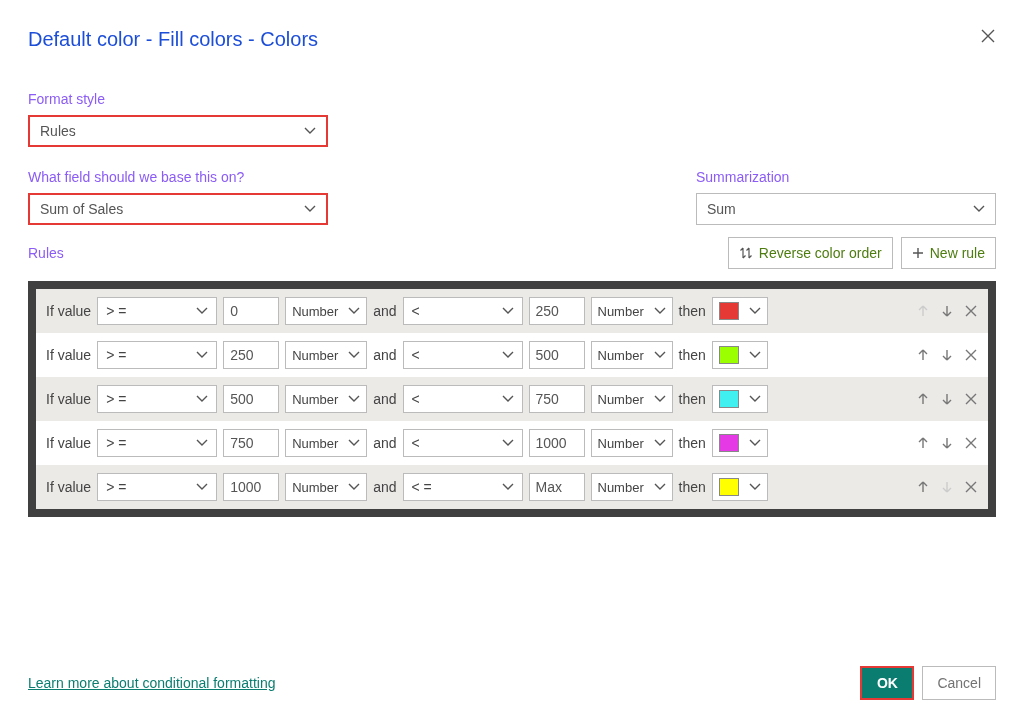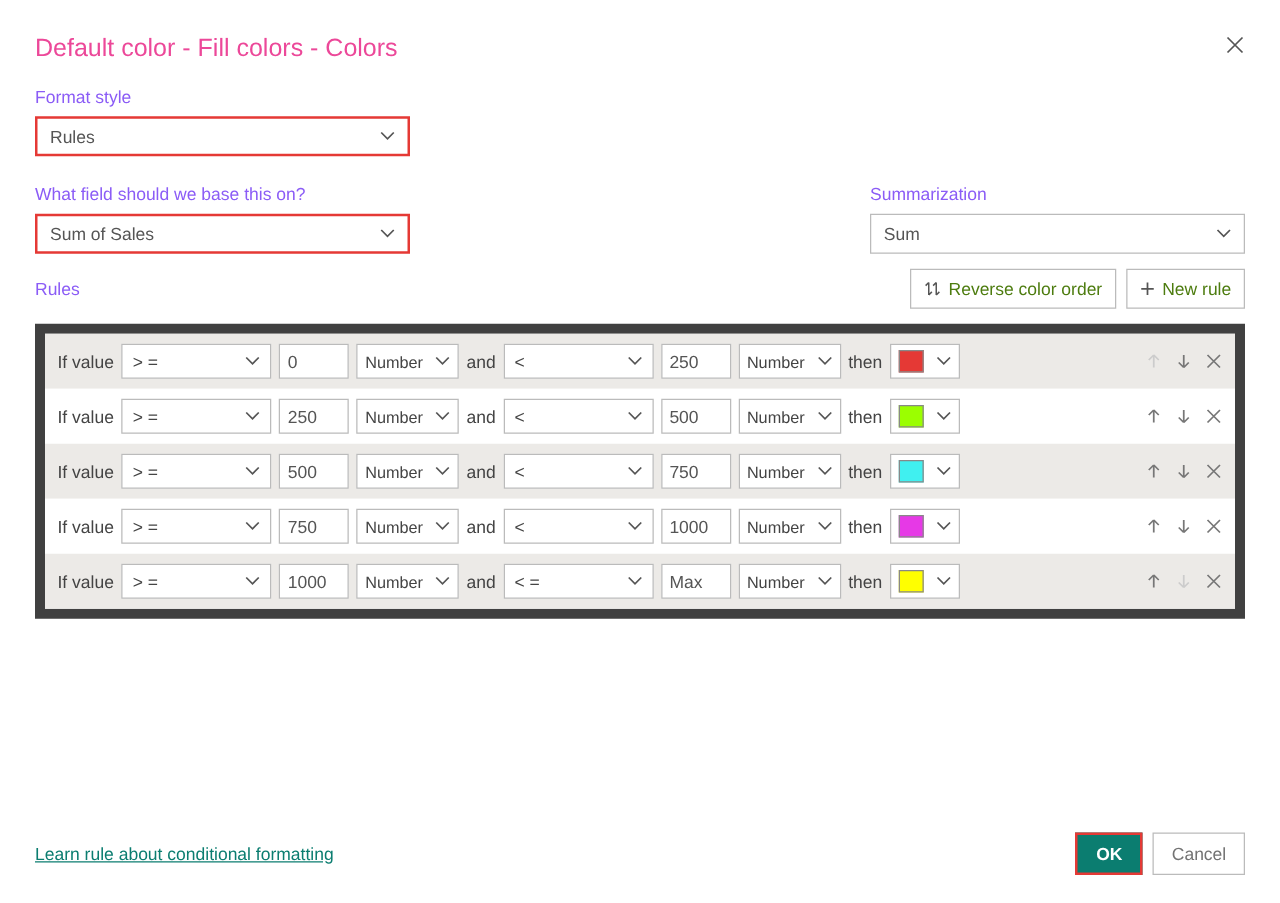--- a/index.html
+++ b/index.html
@@ -9,22 +9,22 @@
     font-family: "Segoe UI", Arial, sans-serif;
     font-size: 14px;
     color: #333;
     width: 1024px;
     height: 722px;
     position: relative;
     background: #fff;
   }
   .title {
     font-size: 20px;
-    color: #ec4899;
-    margin-bottom: 18px;
+    color: #1d4ed8;
+    margin-bottom: 40px;
     font-weight: 400;
   }
   .close-btn {
     position: absolute;
     top: 28px;
     right: 28px;
     cursor: pointer;
     color: #555;
   }
   .section-label {
@@ -500,18 +500,18 @@
         <span class="ic">
           <svg width="14" height="14" viewBox="0 0 14 14">
             <path d="M2 2 L12 12 M12 2 L2 12" stroke="#777" stroke-width="1.4" fill="none"></path>
           </svg>
         </span>
       </div>
     </div>
   </div>
 
 <div class="footer">
-  <a class="learn-link">Learn rule about conditional formatting</a>
+  <a class="learn-link">Learn more about conditional formatting</a>
   <div class="footer-btns">
     <button class="ok-btn">OK</button>
     <button class="cancel-btn">Cancel</button>
   </div>
 </div>
 
 </body></html>

